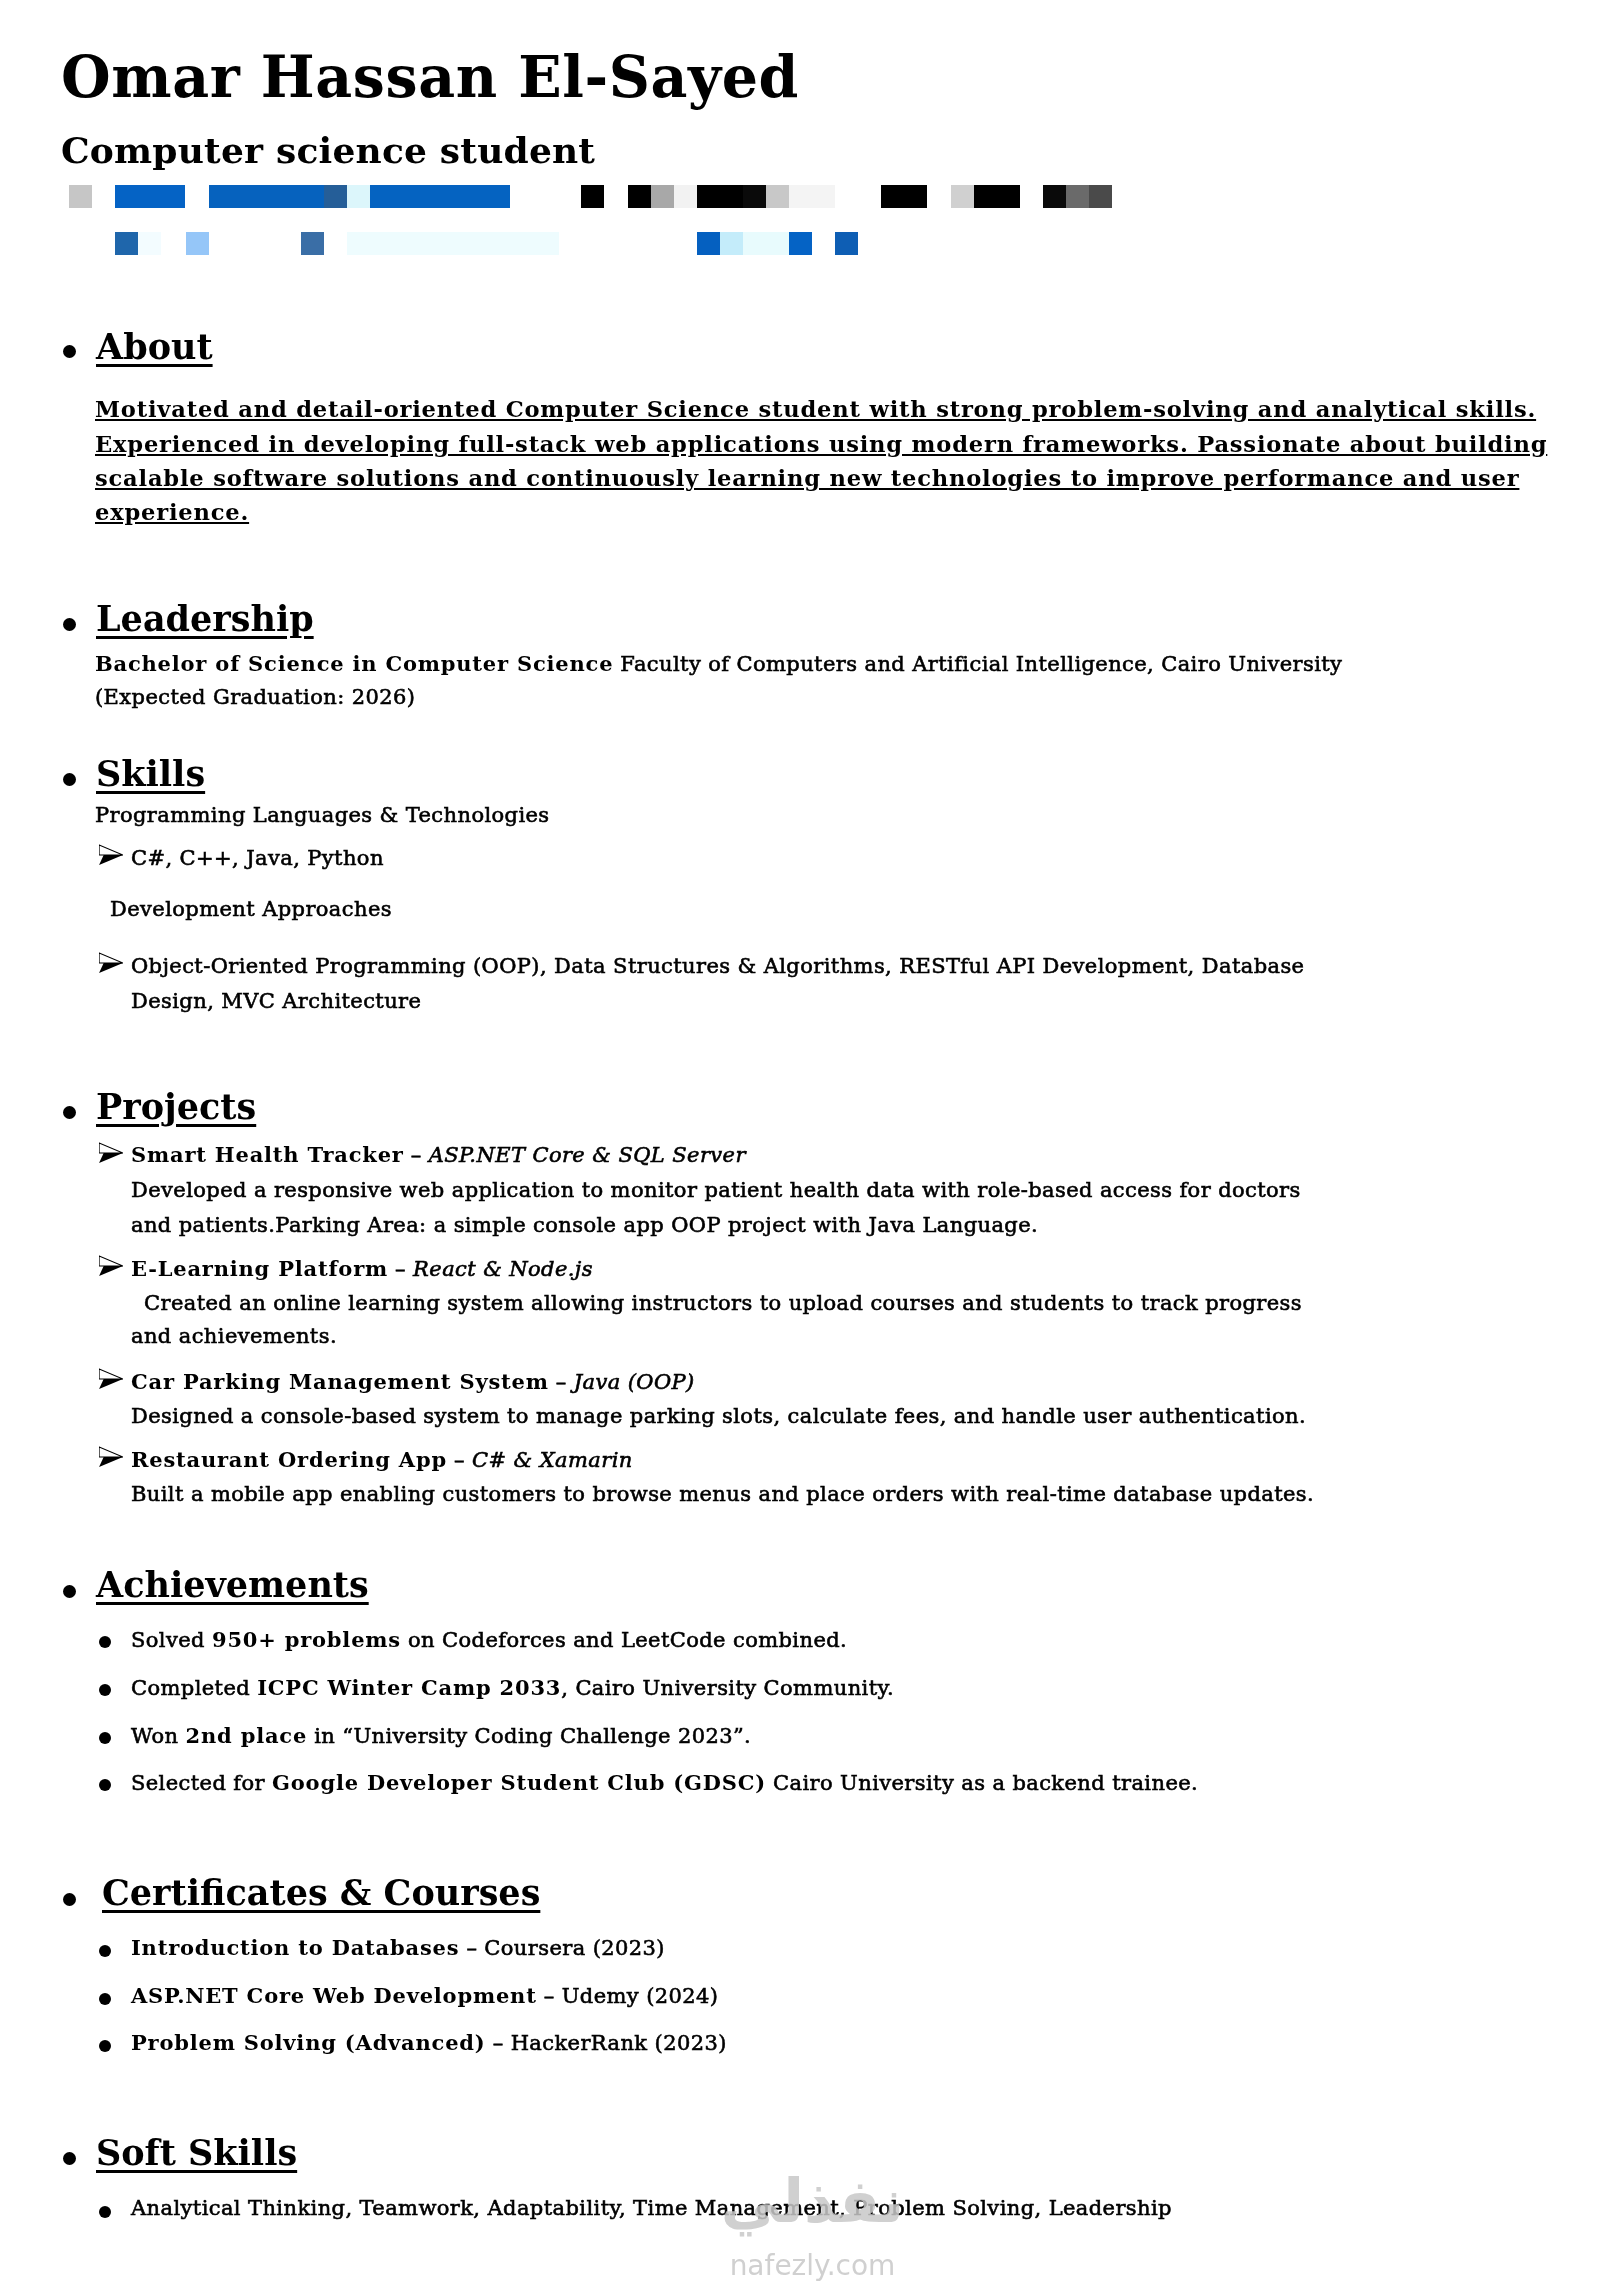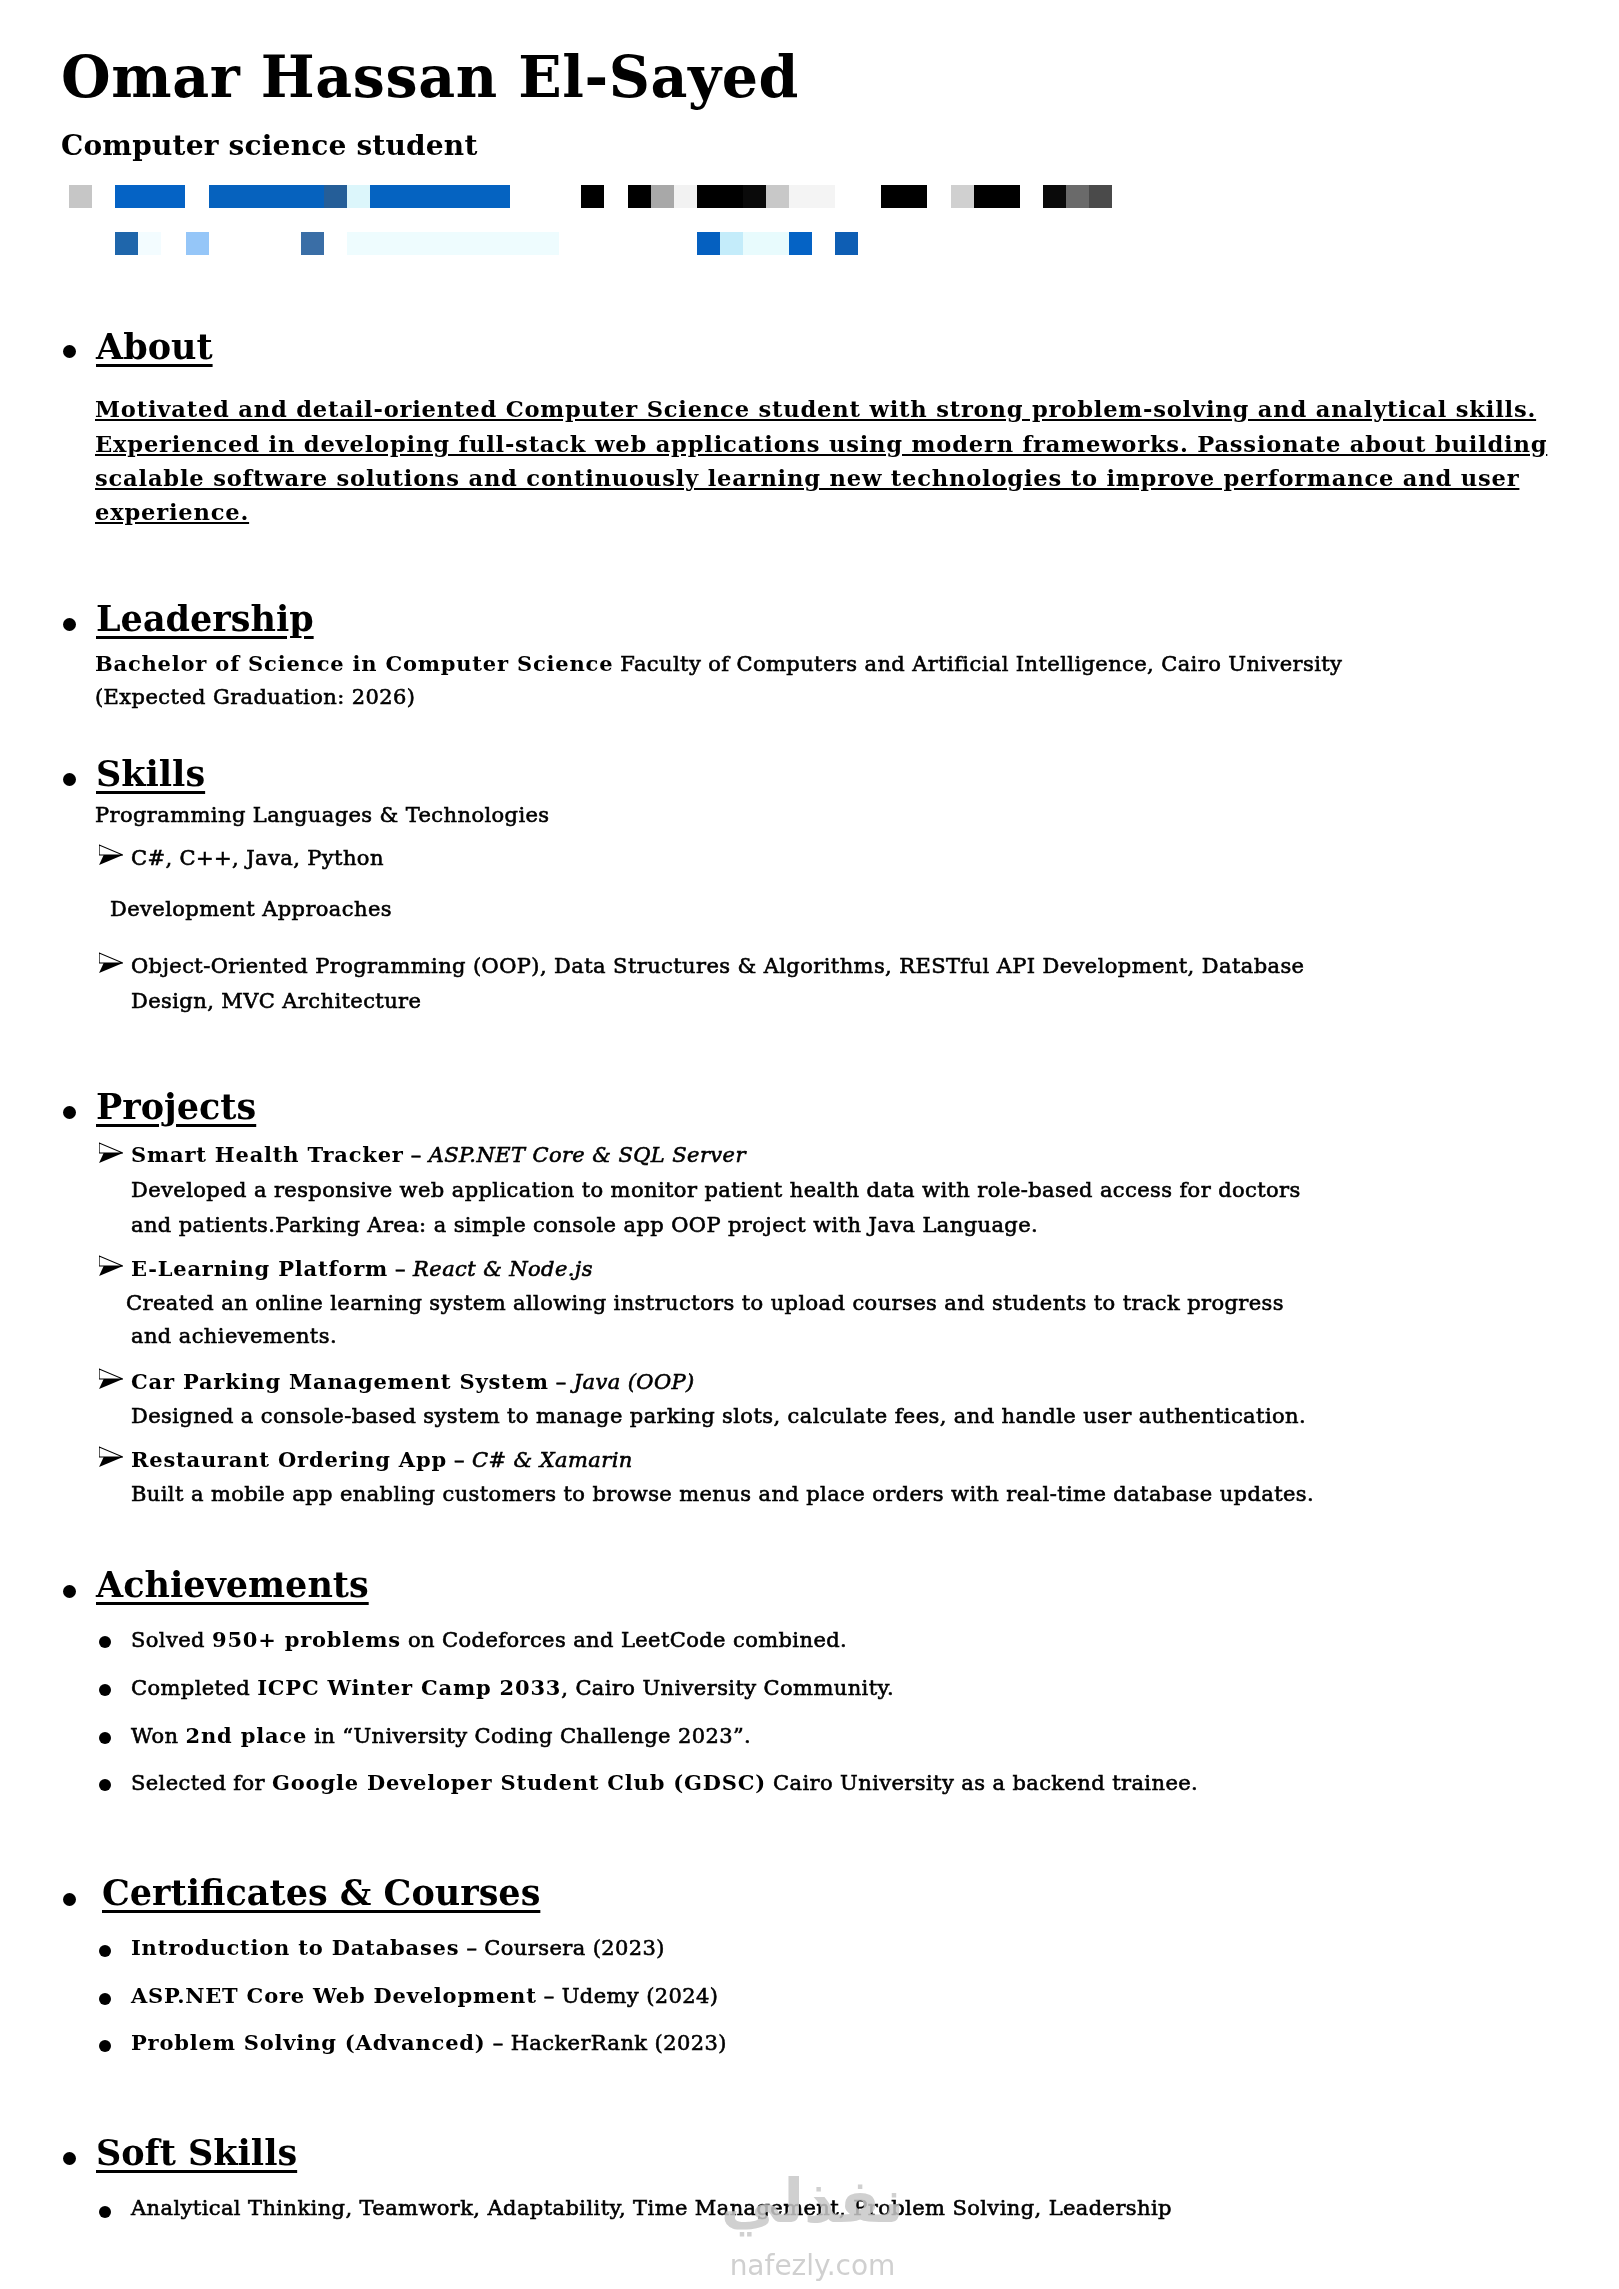--- a/index.html
+++ b/index.html
@@ -1,20 +1,20 @@
 <!DOCTYPE html>
 <html style="font-size:14.8px"><head>
 <meta charset="utf-8">
 <style>
   html, body { margin:0; padding:0; background:#ffffff; }
   body { width:1620px; height:2290px; position:relative; overflow:hidden; color:#000;
          font-family:"DejaVu Serif", serif; font-weight:bold; }
   .abs { position:absolute; white-space:nowrap; line-height:1; }
   .name { left:61px; top:48px; font-size:57px; letter-spacing:0.6px; }
-  .subtitle { left:61px; top:132px; font-size:28px; letter-spacing:0.2px; }
+  .subtitle { left:61px; top:132px; font-size:36px; letter-spacing:0.2px; }
   .pix { position:absolute; width:23px; height:23px; }
   .sec-dot { position:absolute; width:13px; height:13px; border-radius:50%; background:#000; }
   .sec-title { position:absolute; white-space:nowrap; font-size:35px; line-height:1;
                text-decoration:underline; text-decoration-thickness:2.8px; text-underline-offset:4.6px; }
   .xb { font-size:22.6px; letter-spacing:0.8px;text-decoration:underline; }
   .sb { font-size:21px; letter-spacing:0.4px; }
   .sb .strong { letter-spacing:0.8px; }
   .it { font-style:italic; }
   .light { font-weight:normal; -webkit-text-stroke:0.6px #000; }
   .arrow { position:absolute; width:24px; height:22px; }
@@ -113,21 +113,21 @@
     <div class="abs sb light" style="left:131px;top:1180px">Developed a responsive web application to monitor patient health data with role-based access for doctors</div>
     <div class="abs sb light" style="left:131px;top:1215px">and patients.Parking Area: a simple console app OOP project with Java Language.</div>
   </div>
 
   <div>
     <svg class="arrow" style="left:99px;top:1255px" viewBox="0 0 26 24">
         <polygon points="0,1 26,12 0,12" fill="#fff" stroke="#000" stroke-width="1.2"></polygon>
         <polygon points="0,23 26,12 5,12" fill="#000"></polygon>
       </svg>
     <div class="abs sb" style="left:131px;top:1258px"><span class="strong">E-Learning Platform</span><span class="light"> – </span><span class="light it">React &amp; Node.js</span></div>
-    <div class="abs sb light" style="left:126px;top:1293px">Created an online learning system allowing instructors to upload courses and students to track progress</div>
+    <div class="abs sb light" style="left:144px;top:1293px">Created an online learning system allowing instructors to upload courses and students to track progress</div>
     <div class="abs sb light" style="left:131px;top:1326px">and achievements.</div>
   </div>
 
   <div>
     <svg class="arrow" style="left:99px;top:1368px" viewBox="0 0 26 24">
         <polygon points="0,1 26,12 0,12" fill="#fff" stroke="#000" stroke-width="1.2"></polygon>
         <polygon points="0,23 26,12 5,12" fill="#000"></polygon>
       </svg>
     <div class="abs sb" style="left:131px;top:1371px"><span class="strong">Car Parking Management System</span><span class="light"> – </span><span class="light it">Java (OOP)</span></div>
     <div class="abs sb light" style="left:131px;top:1406px">Designed a console-based system to manage parking slots, calculate fees, and handle user authentication.</div>

